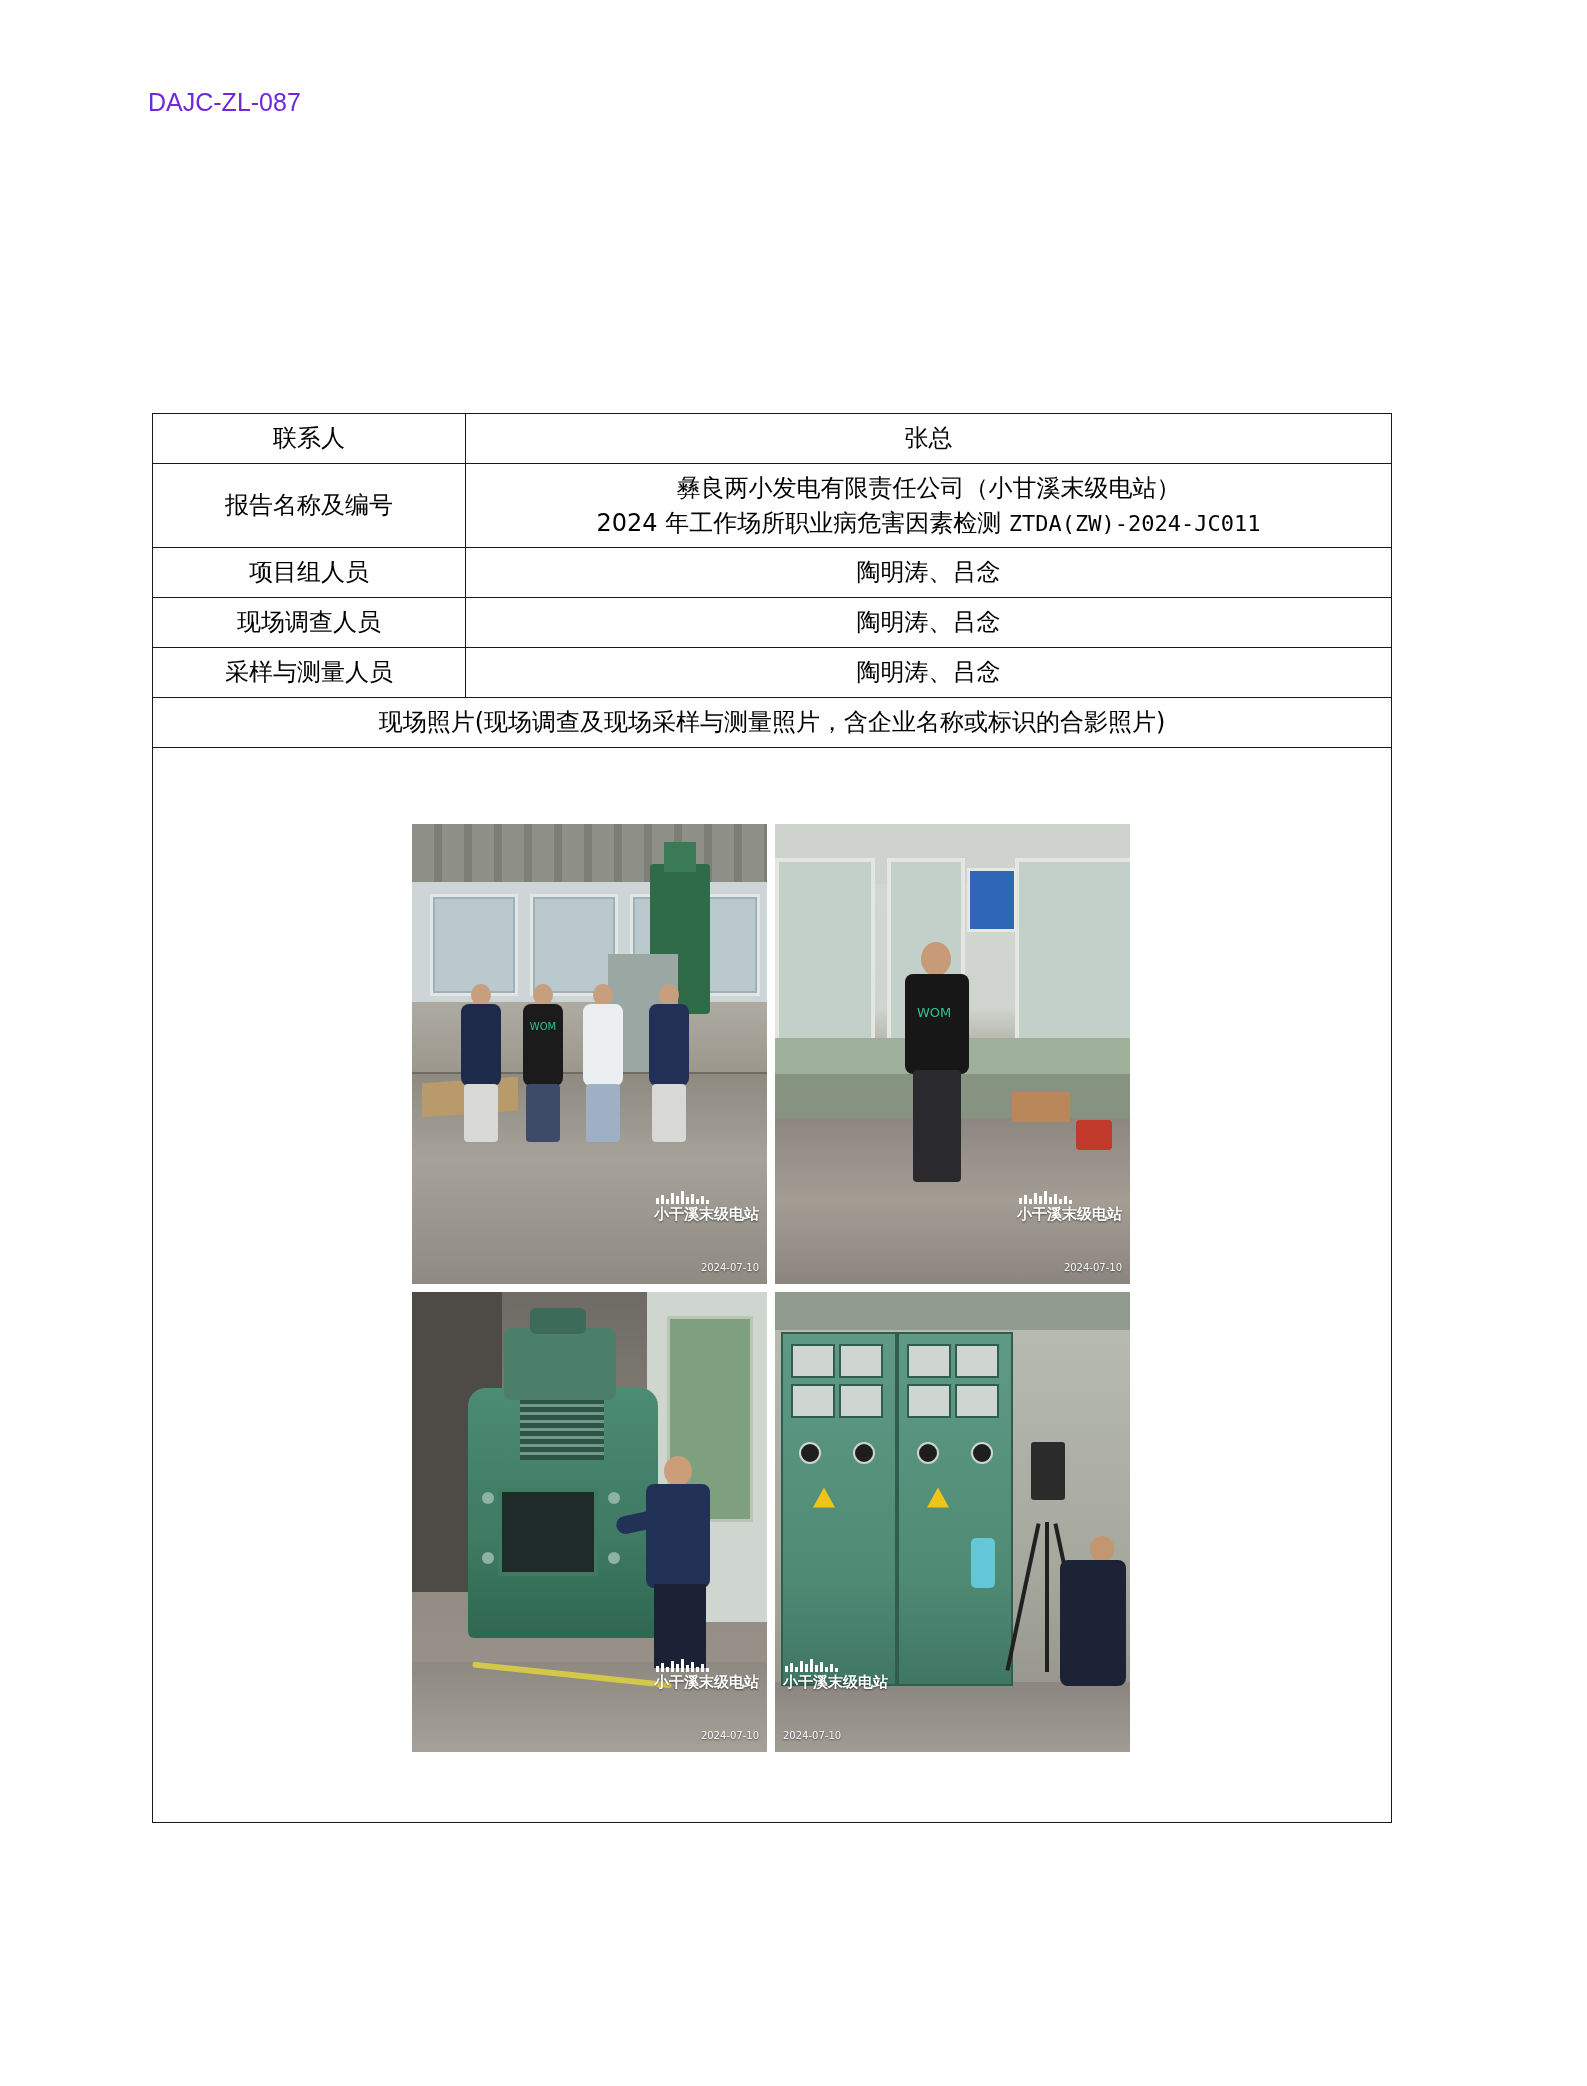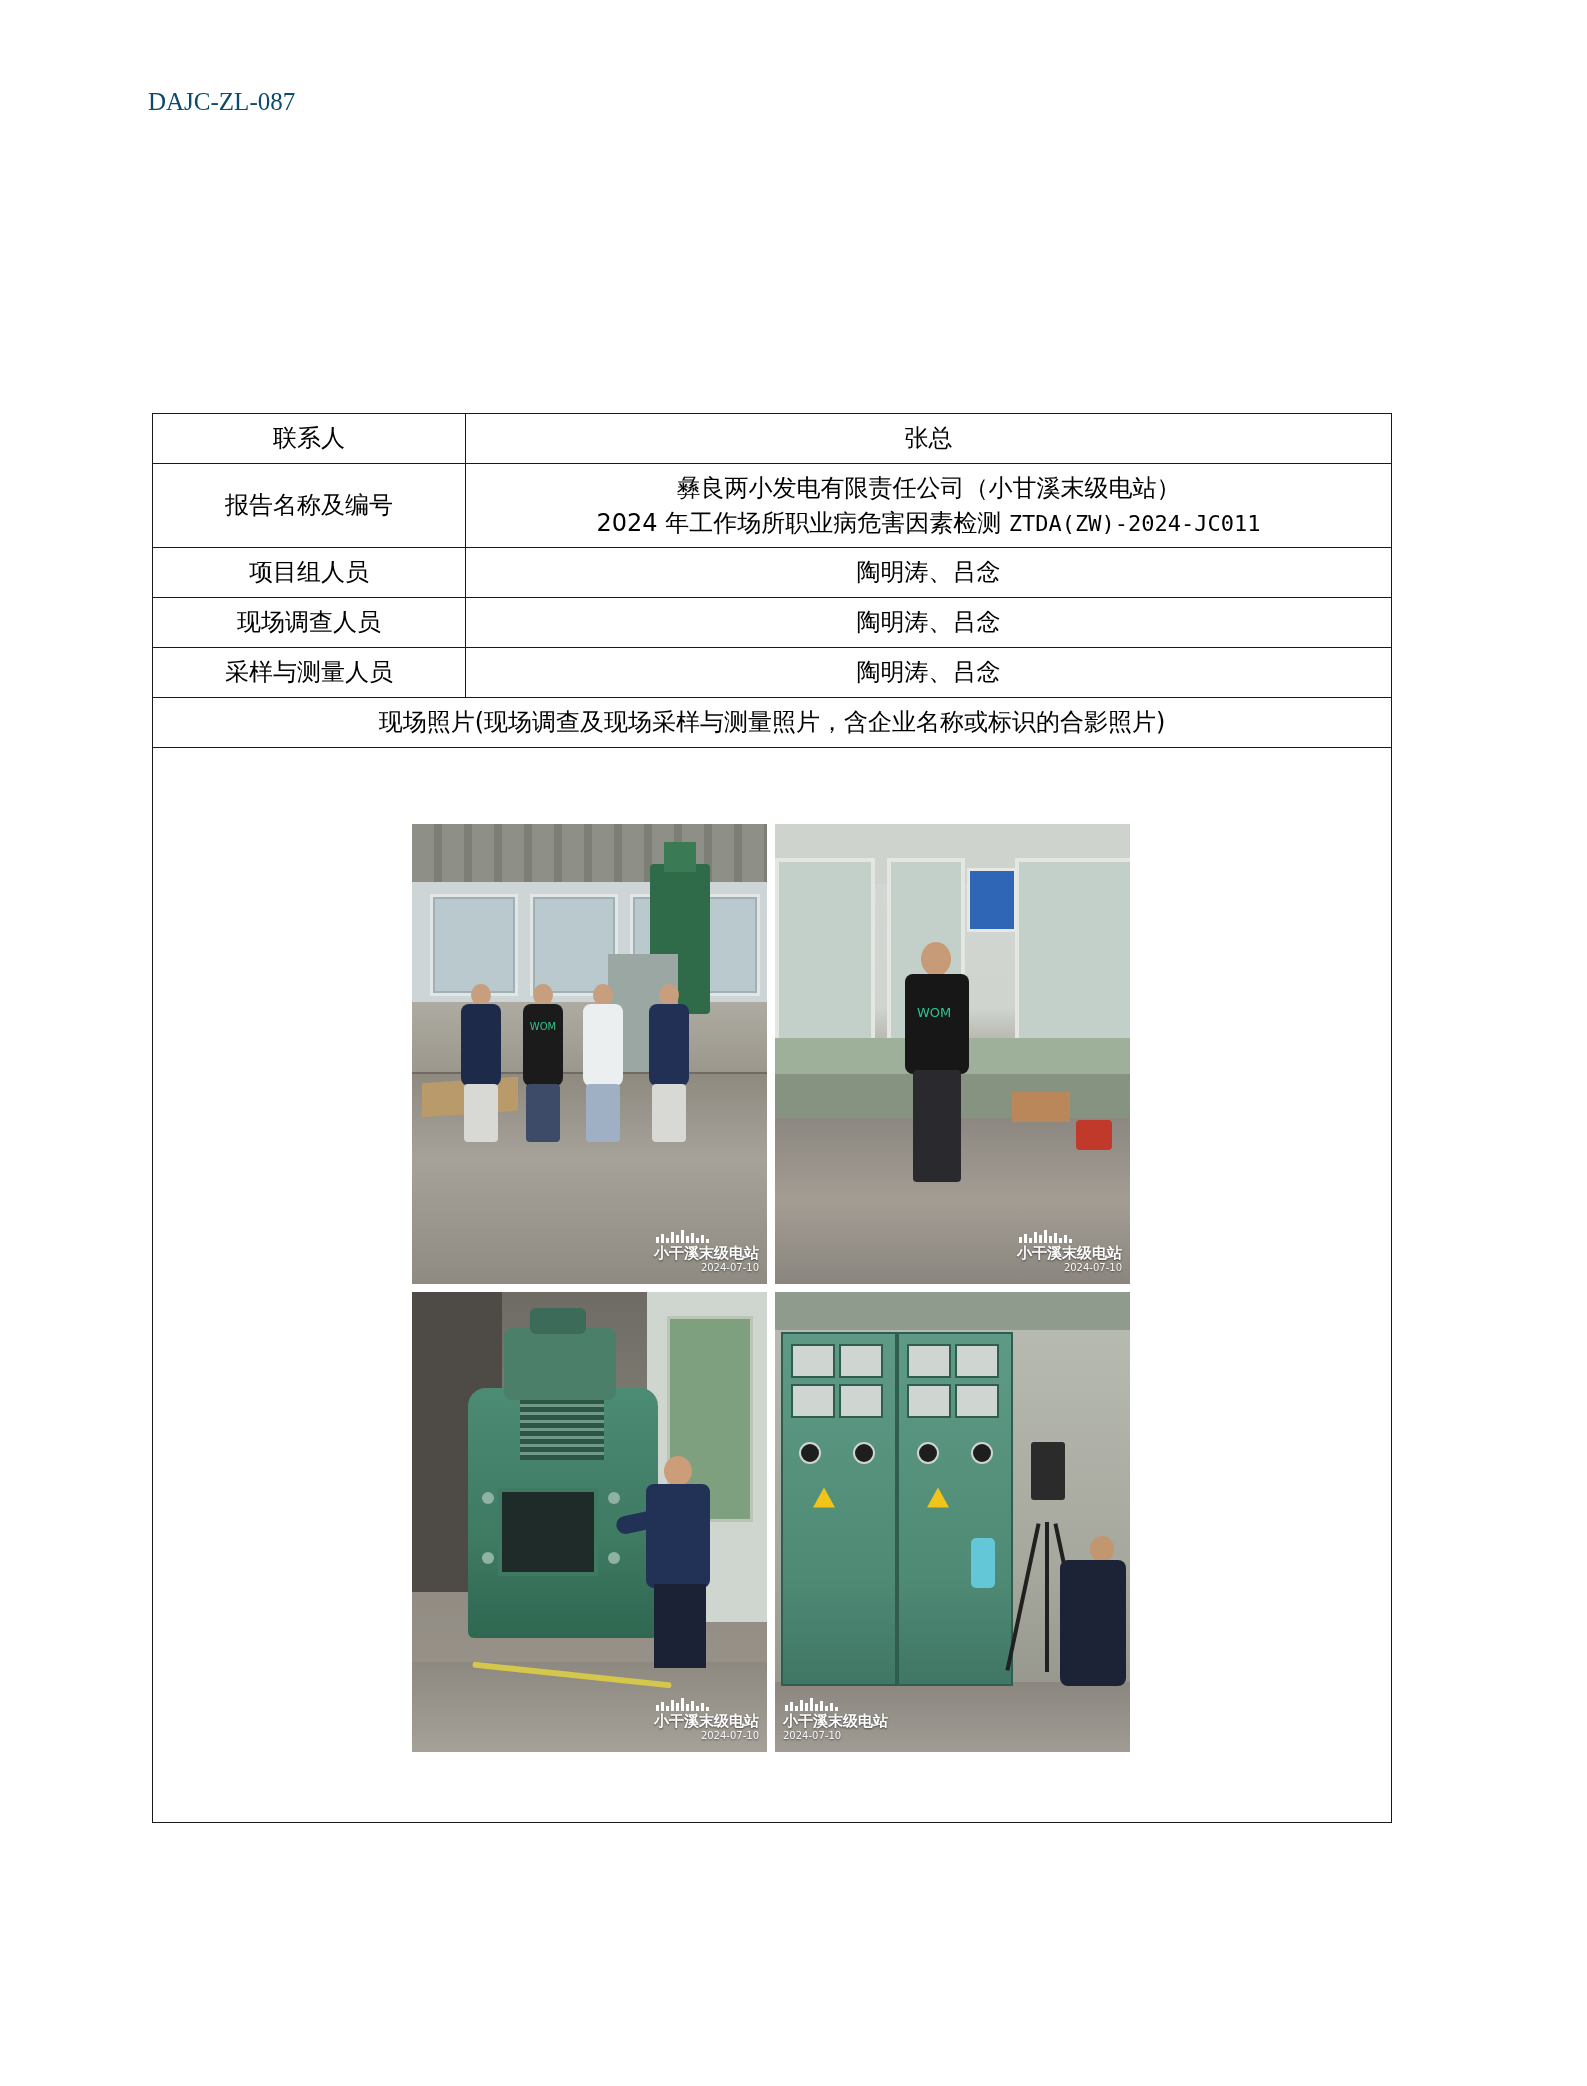--- a/index.html
+++ b/index.html
@@ -13,24 +13,24 @@
     overflow:hidden;
   }
   .page {
     position:absolute;
     left:0; top:0;
     width:1587px; height:2086px;
   }
   .doc-code {
     position:absolute;
     left:148px; top:88px;
-    font-family:Liberation Serif, serif;
+    font-family:Liberation Sans, sans-serif;
     font-size:25px;
     letter-spacing:0px;
-    color:#0c4a6e;
+    color:#6d28d9;
   }
   .title-main {
     position:absolute;
     left:0; top:192px;
     width:1587px;
     text-align:center;
     font-size:43px;
     font-weight:600;
     letter-spacing:2px;
     font-family:"DejaVu Sans", sans-serif;
@@ -90,21 +90,21 @@
   .wm {
     position:absolute;
     right:8px; bottom:10px;
     color:#ffffff;
     text-shadow:0 1px 2px rgba(0,0,0,.55);
     font-family:"DejaVu Sans", sans-serif;
     text-align:right;
     line-height:1.15;
   }
   .wm .wm-name { font-size:15px; font-weight:600; display:block; }
-  .wm .wm-date { font-size:10px; display:block; opacity:.95; }
+  .wm .wm-date { font-size:10px; display:block; opacity:.95;margin-top:39px; }
   .wm .wm-bars { display:block; height:14px; margin-bottom:2px; }
   .wm-left { left:8px; right:auto; text-align:left; }
 
   
   .p1 { background:linear-gradient(#cfd6d8 0%, #c7d0d2 28%, #b9b7ae 29%, #9a968c 55%, #8d8a81 100%); }
   .p1 .ceiling { position:absolute; left:0; top:0; width:100%; height:58px;
      background:repeating-linear-gradient(90deg,#8e8f86 0 22px,#7d7e76 22px 30px); }
   .p1 .wall { position:absolute; left:0; top:58px; width:100%; height:120px; background:#cdd5d6; }
   .p1 .win { position:absolute; top:70px; height:96px; background:#b9c9cd;
      border:3px solid #e2e6e4; box-shadow:inset 0 0 0 2px #9fb1b6; }

